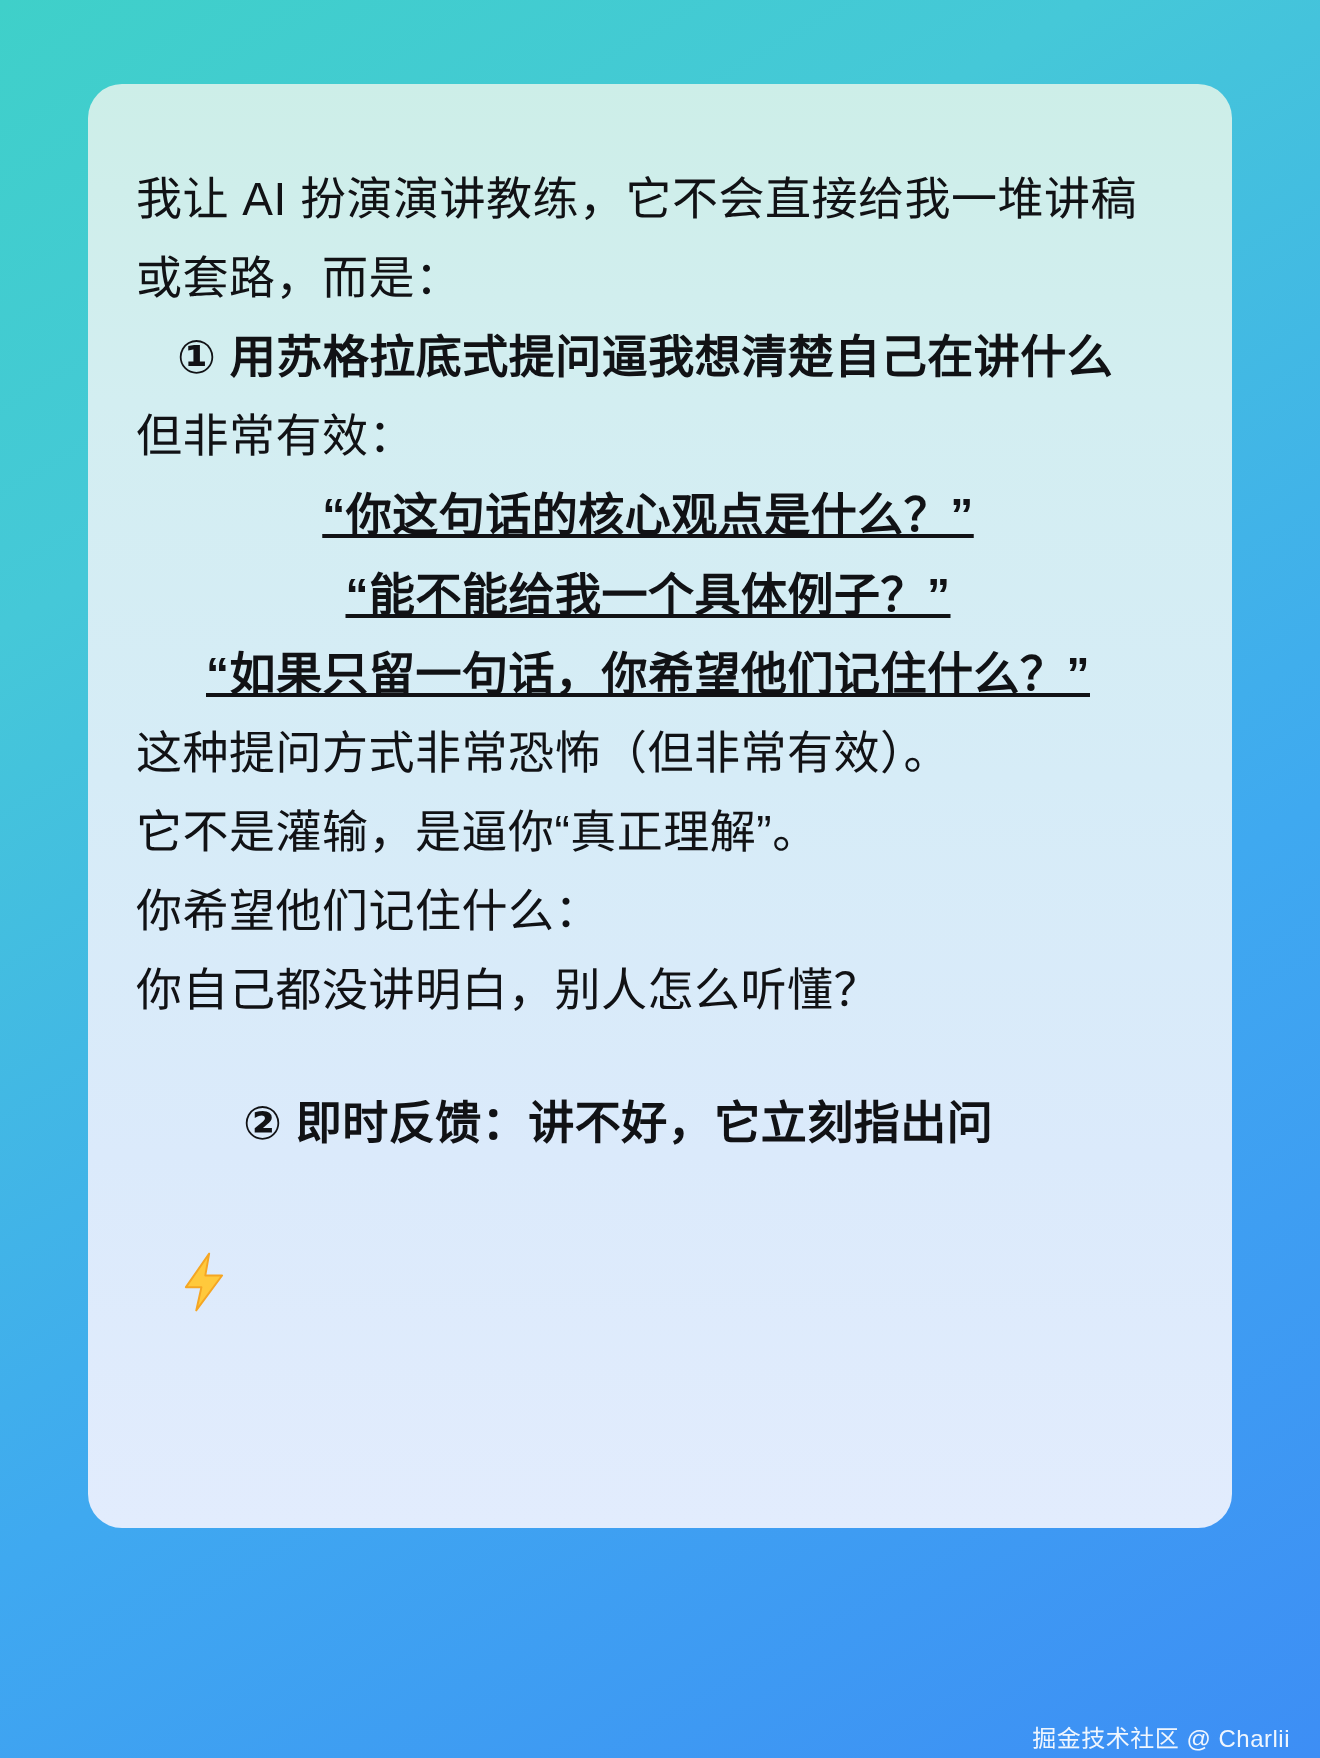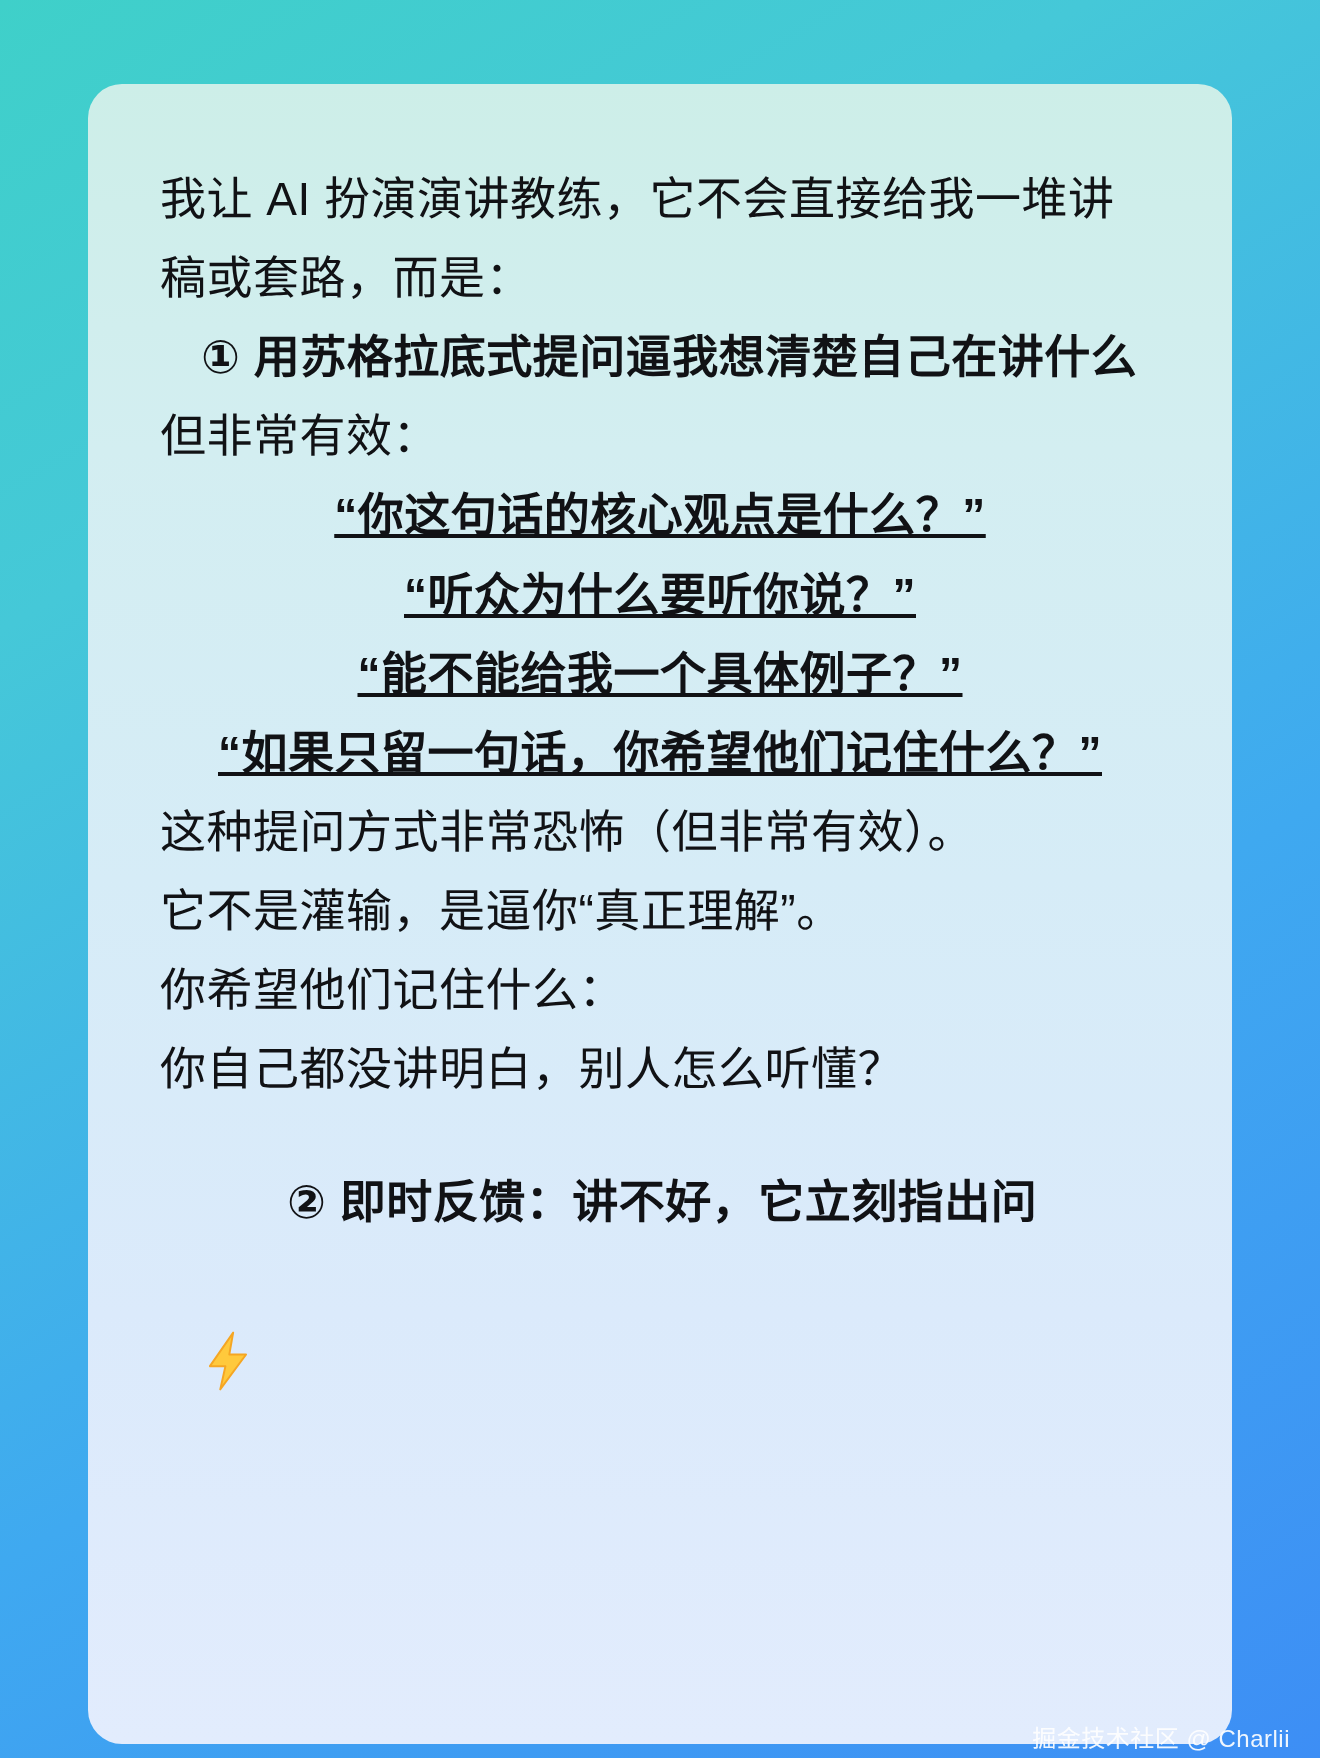--- a/index.html
+++ b/index.html
@@ -12,25 +12,25 @@
     font-family: "Liberation Sans", "DejaVu Sans", sans-serif;
     background: linear-gradient(150deg, #3fd0c9 0%, #45c8d8 25%, #3fa9f0 62%, #3d8ef5 100%);
     overflow: hidden;
   }
 
   .poster {
     position: absolute;
     left: 88px;
     top: 84px;
     width: 1144px;
-    height: 1660px;
+    height: 1444px;
     border-radius: 34px;
     background: linear-gradient(180deg, #cdeee8 0%, #d3eef1 22%, #d6ecf7 48%, #dbeafb 74%, #e2ecfd 100%);
     box-sizing: border-box;
-    padding: 76px 72px 40px 72px;
+    padding: 76px 72px 40px 48px;
     overflow: hidden;
   }
 
   .line {
     color: #111215;
     font-size: 46px;
     line-height: 1.72;
     letter-spacing: 0.5px;
     white-space: pre-wrap;
   }
@@ -51,21 +51,21 @@
     text-decoration: underline;
   }
 
   .gap-block {
     height: 54px;
   }
 
   .final-line {
     display: flex;
     align-items: center;
-    gap: 32px;
+    gap: 12px;
   }
 
   .bolt-icon {
     flex: 0 0 auto;
     width: 54px;
     height: 62px;
     display: inline-block;
   }
 
   .watermark {
@@ -84,21 +84,20 @@
 
 <div class="poster">
 
   <div class="line normal">我让 AI 扮演演讲教练，它不会直接给我一堆讲稿或套路，而是：</div>
 
   <div class="line bold">① 用苏格拉底式提问逼我想清楚自己在讲什么</div>
 
   <div class="line normal">但非常有效：</div>
 
   <div class="line quote">“你这句话的核心观点是什么？”</div>
-  <div class="line quote">“听众为什么要听你说？”</div>
   <div class="line quote">“能不能给我一个具体例子？”</div>
   <div class="line quote">“如果只留一句话，你希望他们记住什么？”</div>
 
   <div class="line normal">这种提问方式非常恐怖（但非常有效）。</div>
   <div class="line normal">它不是灌输，是逼你“真正理解”。</div>
   <div class="line normal">你希望他们记住什么：</div>
   <div class="line normal">你自己都没讲明白，别人怎么听懂？</div>
 
   <div class="gap-block"></div>
 

